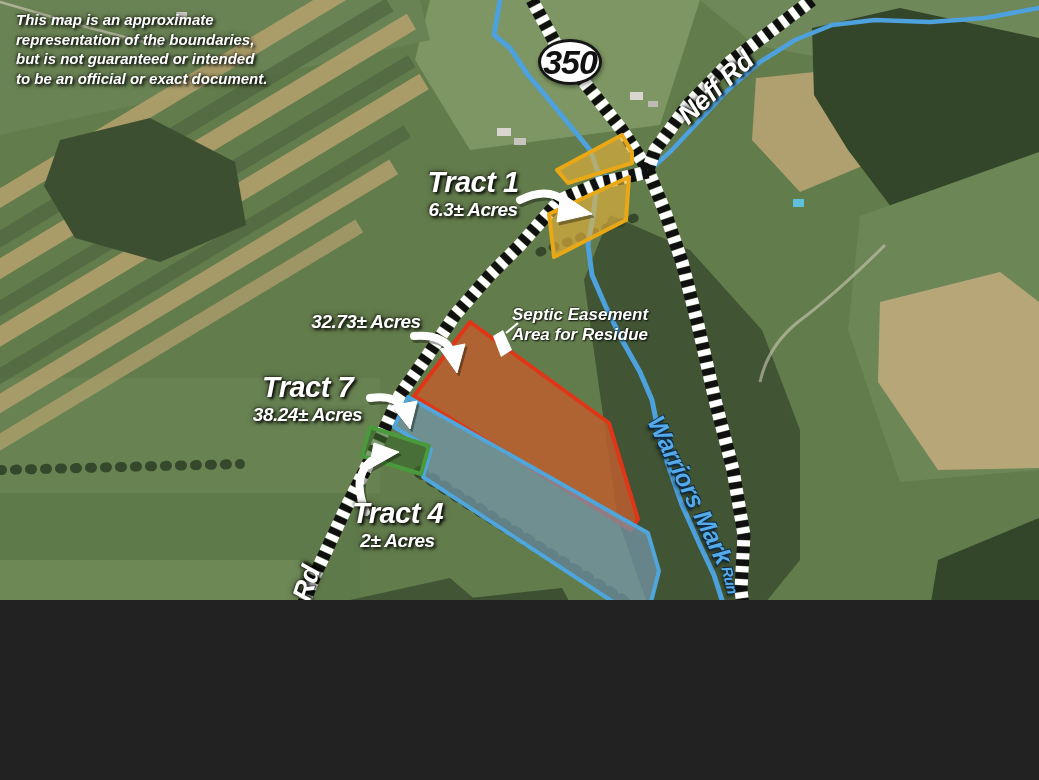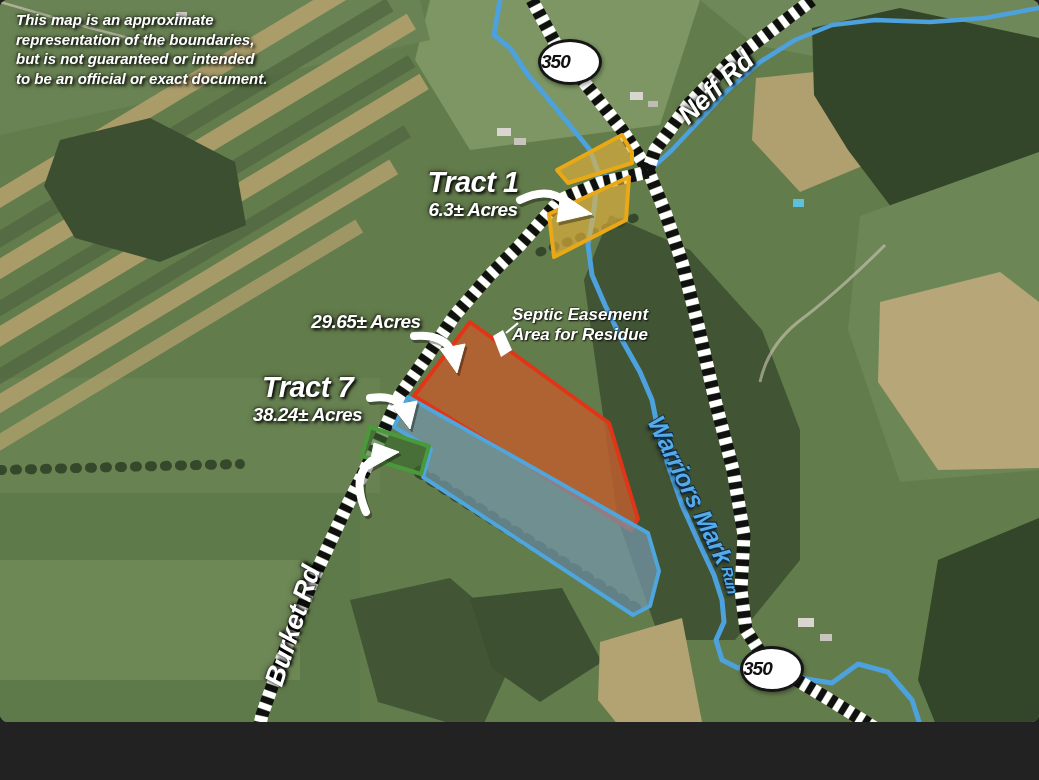--- a/index.html
+++ b/index.html
@@ -1,20 +1,19 @@
 <!DOCTYPE html>
 <html><head>
 <meta charset="utf-8">
 <style>
   html,body{margin:0;padding:0;background:#222;}
   #map{
-    position:relative;width:1039px;height:722px;overflow:hidden;
+    position:relative;width:1039px;height:600px;overflow:hidden;
     font-family:"Liberation Sans", sans-serif;
     background:#637c4c;
-    border-radius:8px;
   }
   #map svg{position:absolute;left:0;top:0;}
   .map-label{
     position:absolute;color:#fff;font-weight:bold;font-style:italic;
     text-shadow:2px 2px 3px rgba(0,0,0,.9), -1px -1px 2px rgba(0,0,0,.45), 0 0 6px rgba(0,0,0,.5);
     white-space:nowrap;letter-spacing:-0.5px;
   }
   .disclaimer{
     left:16px;top:10px;width:252px;font-size:15px;line-height:1.3;
     white-space:normal;letter-spacing:0;
@@ -31,22 +30,22 @@
     color:#55aae9;font-size:15px;
     text-shadow:1px 1px 0 #0e2a45,-1px -1px 0 #0e2a45,2px 2px 3px rgba(0,0,0,.6);
   }
   .easement-note{
     left:512px;top:305px;font-size:17px;line-height:1.2;letter-spacing:0;
     text-shadow:1px 1px 2px rgba(0,0,0,.95), -1px -1px 1px rgba(0,0,0,.4);
   }
   .shield{
     position:absolute;width:64px;height:46px;border-radius:50%;
     background:#fff;border:3px solid #161616;box-sizing:border-box;
-    display:flex;align-items:center;
-    font-size:19px;font-weight:bold;font-style:italic;color:#111;
+    display:flex;align-items:center;justify-content:center;
+    font-size:34px;font-weight:bold;font-style:italic;color:#111;
     box-shadow:1px 2px 4px rgba(0,0,0,.4);letter-spacing:-1px;
   }
   .logo{
     position:absolute;left:0;top:740px;width:186px;height:40px;
     background:rgba(86,86,86,.88);display:flex;align-items:center;padding-left:28px;
     box-sizing:border-box;
   }
   .logo-brand{
     font-family:"Liberation Serif", serif;font-size:29px;color:#f3f0ea;line-height:1;
   }
@@ -175,28 +174,32 @@
   </svg>
 
   <div class="map-label disclaimer">This map is an approximate representation of the boundaries, but is not guaranteed or intended to be an official or exact document.</div>
 
   <div class="map-label tract-label" style="left:418px;top:168px;width:110px;">
     <div class="tract-title">Tract 1</div>
     <div class="tract-acres">6.3± Acres</div>
   </div>
 
   <div class="map-label tract-label" style="left:296px;top:310px;width:140px;">
-    <div class="tract-acres">29.65± Acres</div>
+    <div class="tract-acres">32.73± Acres</div>
   </div>
 
   <div class="map-label tract-label" style="left:240px;top:373px;width:135px;">
     <div class="tract-title">Tract 7</div>
     <div class="tract-acres">38.24± Acres</div>
   </div>
 
+  <div class="map-label tract-label" style="left:345px;top:499px;width:105px;">
+    <div class="tract-title">Tract 4</div>
+    <div class="tract-acres">2± Acres</div>
+  </div>
 
   <div class="map-label road-name" style="left:716px;top:88px;transform:translate(-50%,-50%) rotate(-43deg);">Neff Rd</div>
 
   <div class="map-label road-name" style="left:293px;top:626px;transform:translate(-50%,-50%) rotate(-72deg);">Burket Rd</div>
 
   <div class="map-label stream-name" style="left:690px;top:490px;transform:translate(-50%,-50%) rotate(64deg);">Warriors Mark</div>
 
   <div class="map-label stream-suffix" style="left:730px;top:580px;transform:translate(-50%,-50%) rotate(76deg);">Run</div>
 
   <div class="map-label easement-note">

